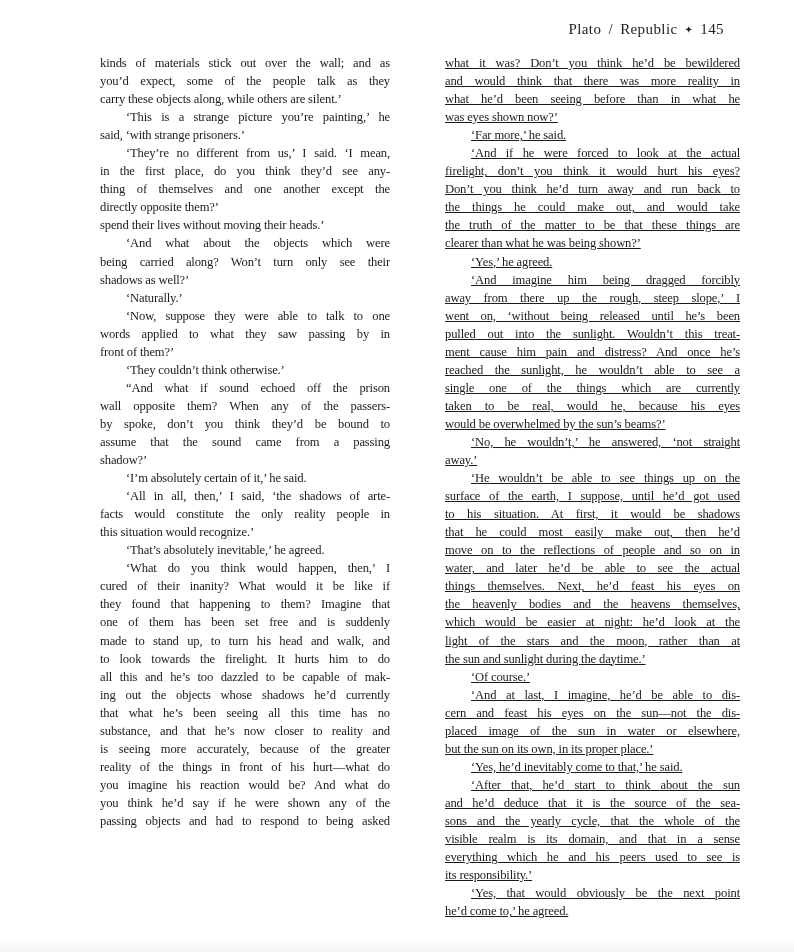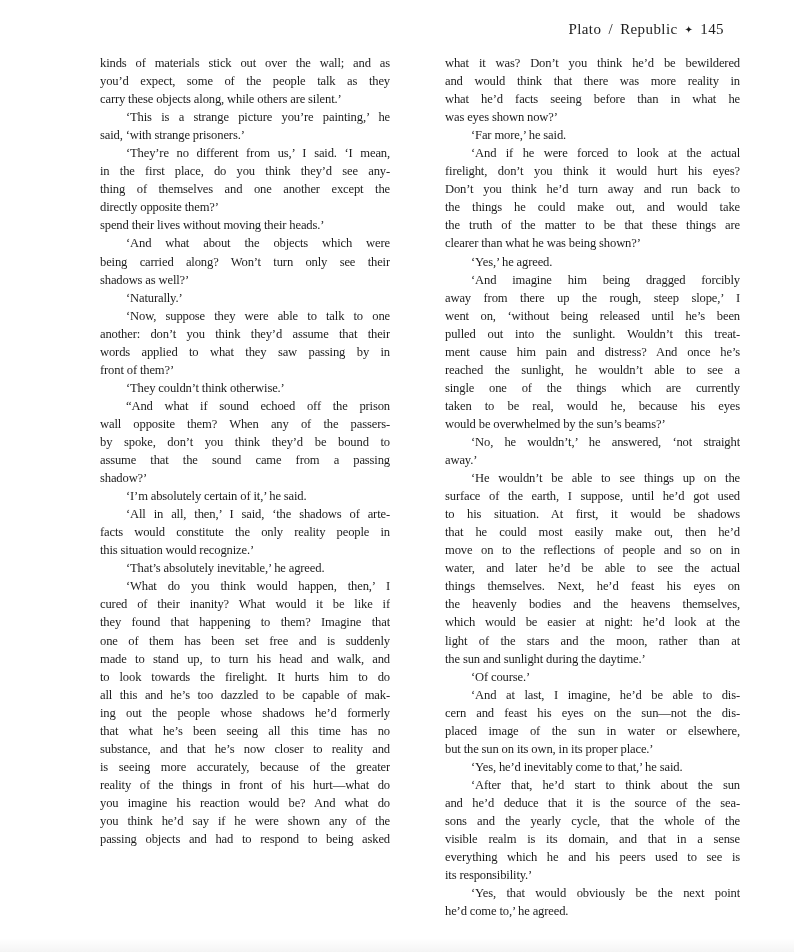--- a/index.html
+++ b/index.html
@@ -32,21 +32,21 @@
     vertical-align: 1.5px;
   }
   .columns {
     position: absolute;
     top: 54px; left: 100px;
     display: flex;
     gap: 55px;
   }
   .col { flex: 0 0 auto; }
   .col-left  { width: 290px; }
-  .col-right { width: 295px; }
+  .col-right { width: 295px; text-decoration: underline; }
   .line {
     position: relative;
     height: 18.05px;
     line-height: 18.05px;
     font-size: 12.6px;
     letter-spacing: -0.15px;
     overflow: hidden;
   }
   .line.justify {
     text-align: justify;
@@ -81,54 +81,53 @@
         <div class="line indent justify"><span class="line-text">‘They’re no different from us,’ I said. ‘I mean,</span></div>
         <div class="line justify"><span class="line-text">in the first place, do you think they’d see any-</span></div>
         <div class="line justify"><span class="line-text">thing of themselves and one another except the</span></div>
         <div class="line"><span class="line-text">directly opposite them?’</span></div>
         <div class="line"><span class="line-text">spend their lives without moving their heads.’</span></div>
         <div class="line indent justify"><span class="line-text">‘And what about the objects which were</span></div>
         <div class="line justify"><span class="line-text">being carried along? Won’t turn only see their</span></div>
         <div class="line"><span class="line-text">shadows as well?’</span></div>
         <div class="line indent"><span class="line-text">‘Naturally.’</span></div>
         <div class="line indent justify"><span class="line-text">‘Now, suppose they were able to talk to one</span></div>
-        <div class="line justify"><span class="line-text">another: don’t you think they’d assume that their</span></div>
         <div class="line justify"><span class="line-text">words applied to what they saw passing by in</span></div>
         <div class="line"><span class="line-text">front of them?’</span></div>
         <div class="line indent"><span class="line-text">‘They couldn’t think otherwise.’</span></div>
         <div class="line indent justify"><span class="line-text">“And what if sound echoed off the prison</span></div>
         <div class="line justify"><span class="line-text">wall opposite them? When any of the passers-</span></div>
         <div class="line justify"><span class="line-text">by spoke, don’t you think they’d be bound to</span></div>
         <div class="line justify"><span class="line-text">assume that the sound came from a passing</span></div>
         <div class="line"><span class="line-text">shadow?’</span></div>
         <div class="line indent"><span class="line-text">‘I’m absolutely certain of it,’ he said.</span></div>
         <div class="line indent justify"><span class="line-text">‘All in all, then,’ I said, ‘the shadows of arte-</span></div>
         <div class="line justify"><span class="line-text">facts would constitute the only reality people in</span></div>
         <div class="line"><span class="line-text">this situation would recognize.’</span></div>
         <div class="line indent"><span class="line-text">‘That’s absolutely inevitable,’ he agreed.</span></div>
         <div class="line indent justify"><span class="line-text">‘What do you think would happen, then,’ I</span></div>
         <div class="line justify"><span class="line-text">cured of their inanity? What would it be like if</span></div>
         <div class="line justify"><span class="line-text">they found that happening to them? Imagine that</span></div>
         <div class="line justify"><span class="line-text">one of them has been set free and is suddenly</span></div>
         <div class="line justify"><span class="line-text">made to stand up, to turn his head and walk, and</span></div>
         <div class="line justify"><span class="line-text">to look towards the firelight. It hurts him to do</span></div>
         <div class="line justify"><span class="line-text">all this and he’s too dazzled to be capable of mak-</span></div>
-        <div class="line justify"><span class="line-text">ing out the people whose shadows he’d formerly</span></div>
+        <div class="line justify"><span class="line-text">ing out the objects whose shadows he’d currently</span></div>
         <div class="line justify"><span class="line-text">that what he’s been seeing all this time has no</span></div>
         <div class="line justify"><span class="line-text">substance, and that he’s now closer to reality and</span></div>
         <div class="line justify"><span class="line-text">is seeing more accurately, because of the greater</span></div>
         <div class="line justify"><span class="line-text">reality of the things in front of his hurt—what do</span></div>
         <div class="line justify"><span class="line-text">you imagine his reaction would be? And what do</span></div>
         <div class="line justify"><span class="line-text">you think he’d say if he were shown any of the</span></div>
         <div class="line justify"><span class="line-text">passing objects and had to respond to being asked</span></div>
       </div>
     <div class="col col-right" id="col-right">
         <div class="line justify"><span class="line-text">what it was? Don’t you think he’d be bewildered</span></div>
         <div class="line justify"><span class="line-text">and would think that there was more reality in</span></div>
-        <div class="line justify"><span class="line-text">what he’d facts seeing before than in what he</span></div>
+        <div class="line justify"><span class="line-text">what he’d been seeing before than in what he</span></div>
         <div class="line"><span class="line-text">was eyes shown now?’</span></div>
         <div class="line indent"><span class="line-text">‘Far more,’ he said.</span></div>
         <div class="line indent justify"><span class="line-text">‘And if he were forced to look at the actual</span></div>
         <div class="line justify"><span class="line-text">firelight, don’t you think it would hurt his eyes?</span></div>
         <div class="line justify"><span class="line-text">Don’t you think he’d turn away and run back to</span></div>
         <div class="line justify"><span class="line-text">the things he could make out, and would take</span></div>
         <div class="line justify"><span class="line-text">the truth of the matter to be that these things are</span></div>
         <div class="line"><span class="line-text">clearer than what he was being shown?’</span></div>
         <div class="line indent"><span class="line-text">‘Yes,’ he agreed.</span></div>
         <div class="line indent justify"><span class="line-text">‘And imagine him being dragged forcibly</span></div>

